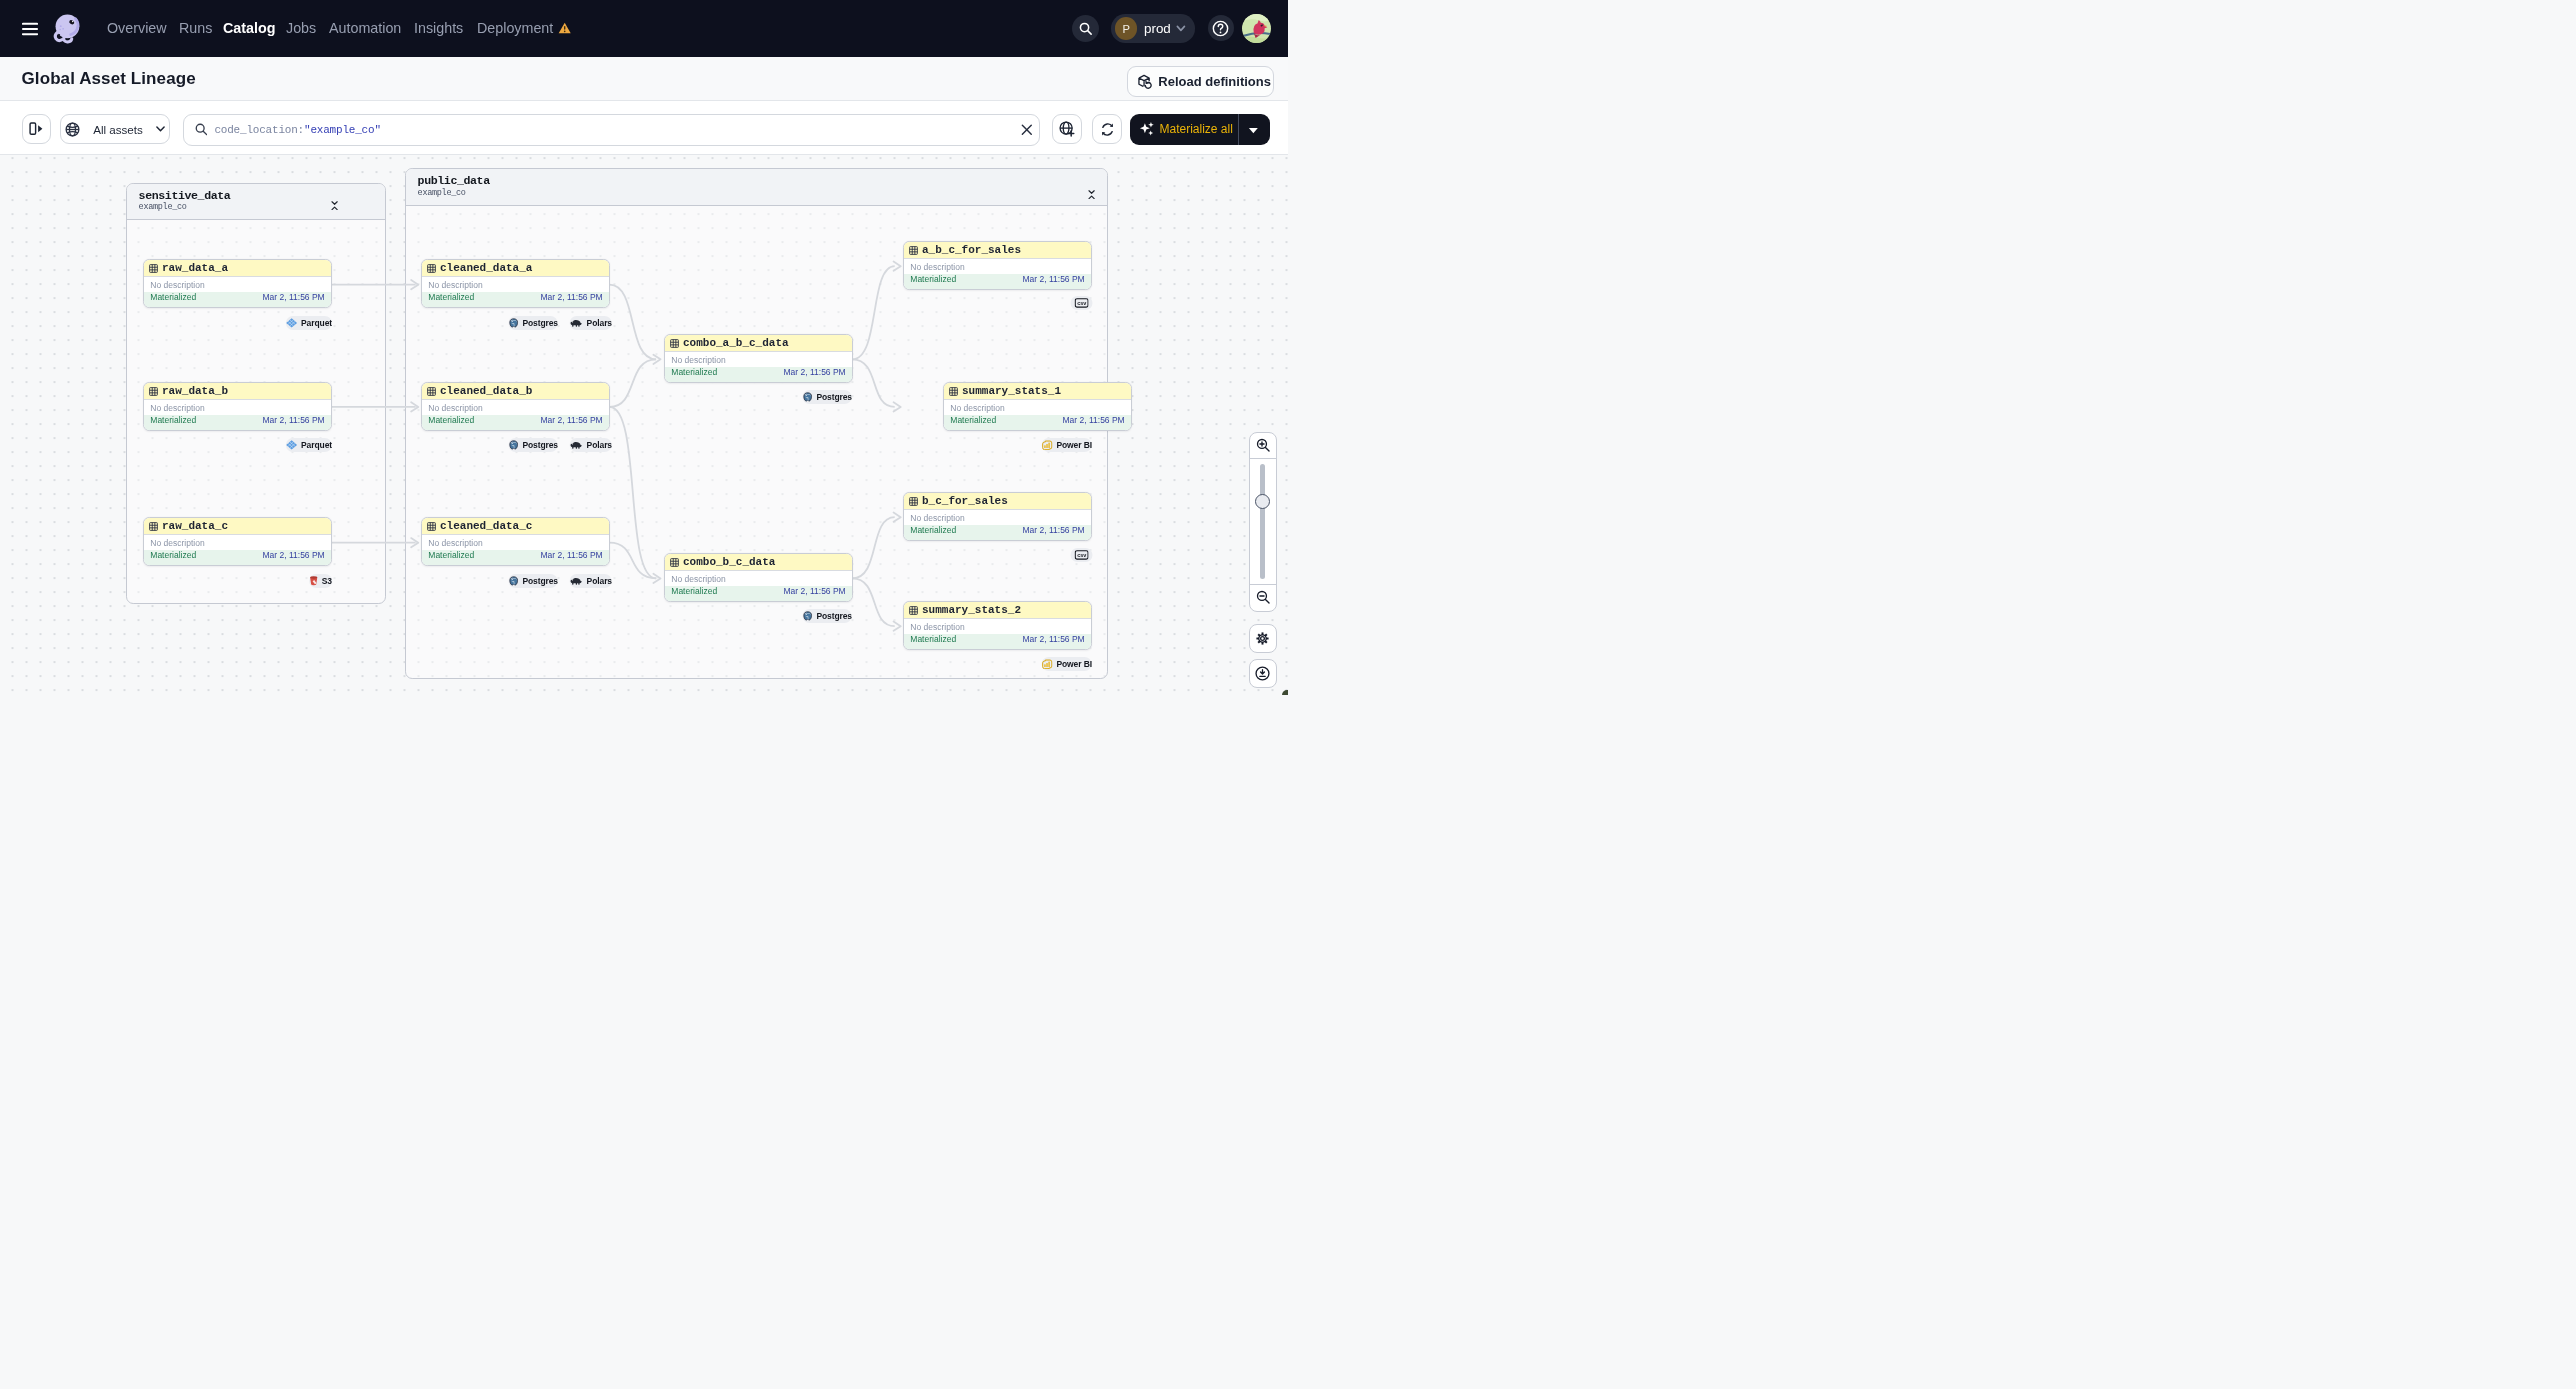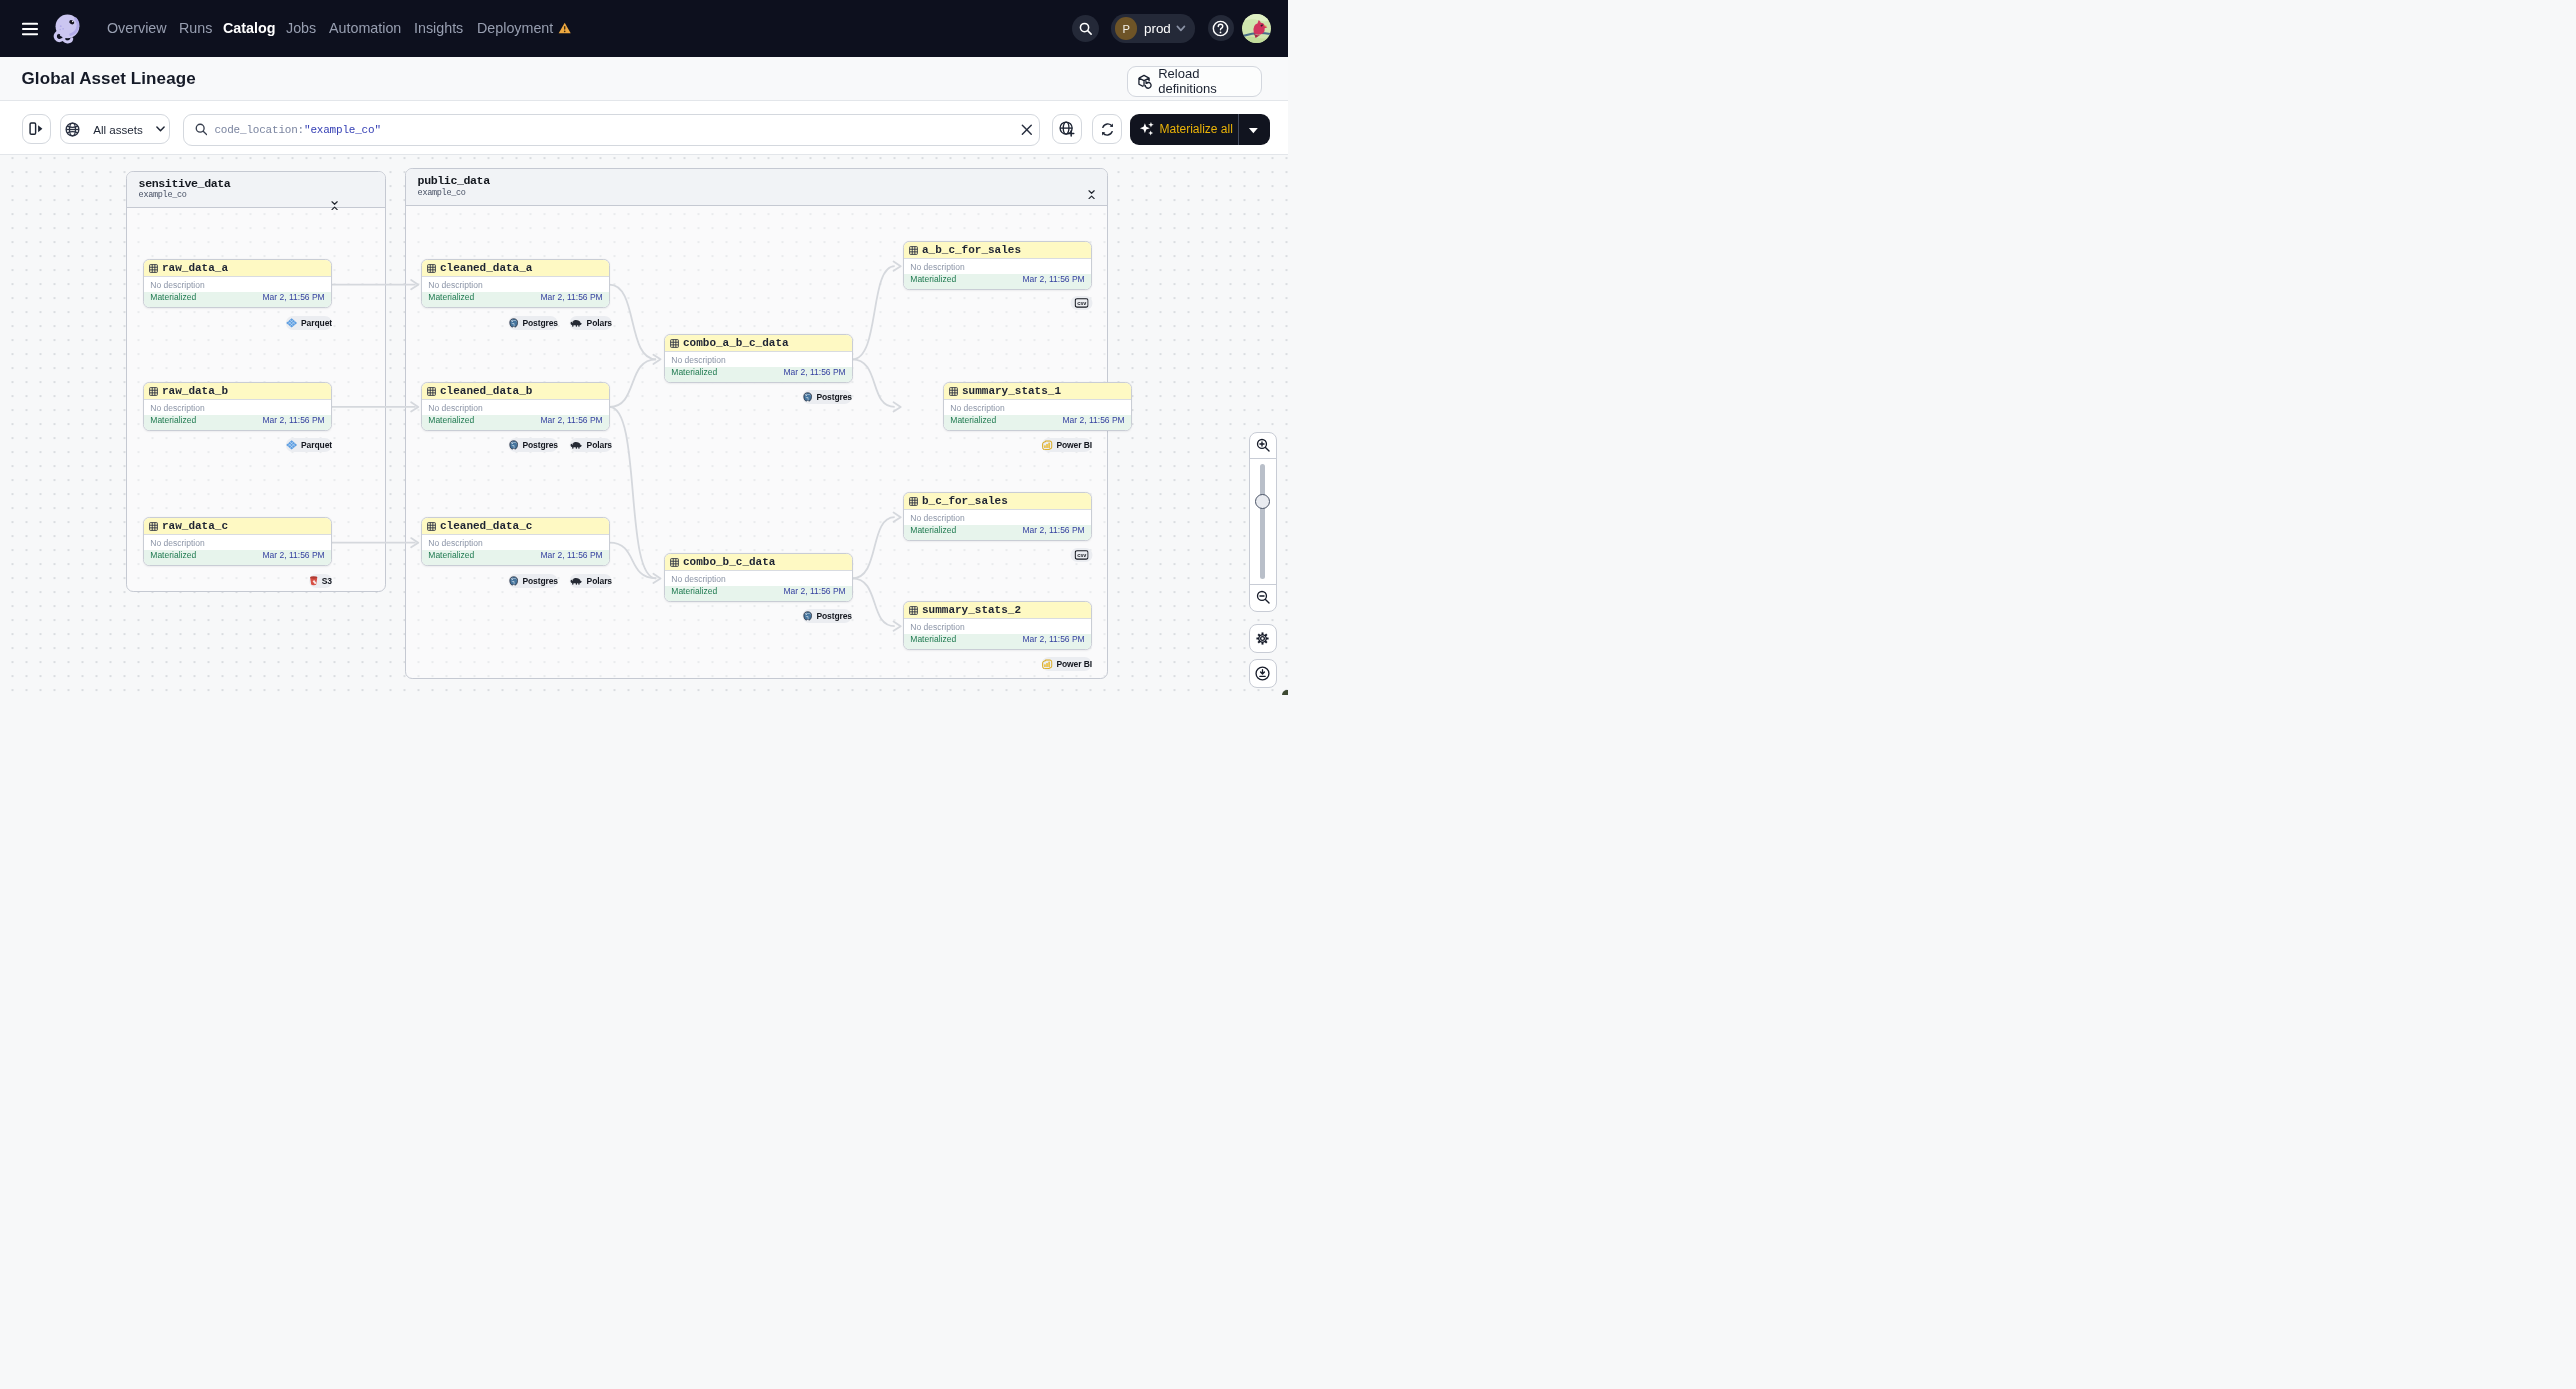--- a/index.html
+++ b/index.html
@@ -6,21 +6,21 @@
 html,body{width:1288px;height:695px;overflow:hidden;font-family:"Liberation Sans",sans-serif;background:#f7f8f9}
 .abs{position:absolute}
 
 #nav{position:absolute;left:0;top:0;width:1288px;height:57px;background:#0d101e}
 #nav .links{position:absolute;left:0;top:0;height:71px;width:626px;font-size:14.3px;color:#989fb1}
 #nav .links span{position:absolute;top:19.7px;white-space:nowrap}
 #nav .links .on{color:#fff;font-weight:700}
 
 #titlebar{position:absolute;left:0;top:57px;width:1288px;height:44px;background:#f8f9fa;border-bottom:0.9px solid #e3e6ea}
 #titlebar h1{position:absolute;left:21.5px;top:11.6px;font-size:17px;font-weight:700;color:#151a27;letter-spacing:0.1px}
-#reload{position:absolute;left:1127px;top:8.5px;width:135px;height:31px;border:0.9px solid #d3d7de;border-radius:9px;background:#fcfdfd;display:flex;align-items:center;gap:6.3px;padding-left:9px;font-size:13px;font-weight:400;color:#1a2130}
+#reload{position:absolute;left:1127px;top:8.5px;width:147px;height:31px;border:0.9px solid #d3d7de;border-radius:9px;background:#fcfdfd;display:flex;align-items:center;gap:6.3px;padding-left:9px;font-size:13px;font-weight:700;color:#1a2130}
 
 #toolbar{position:absolute;left:0;top:101px;width:1288px;height:54px;background:#fff;border-bottom:0.9px solid #e3e6ea}
 .tbtn{position:absolute;top:13px;height:30px;border:0.9px solid #d4d8de;border-radius:9px;background:#fff;display:flex;align-items:center;justify-content:center}
 #allassets{left:60px;width:110px;gap:13px;font-size:11.6px;font-weight:500;color:#1d2433}
 #search{position:absolute;left:183px;top:12.5px;width:857px;height:32px;border:0.9px solid #d4d8de;border-radius:9px;background:#fff;display:flex;align-items:center;padding-left:10.7px;gap:7.2px}
 #search .q{font-family:"Liberation Mono",monospace;font-size:11px;letter-spacing:-0.2px}
 #search .q .k{color:#7b85a0}
 #search .q .v{color:#3640b5}
 #matall{position:absolute;left:1130px;top:13px;width:140px;height:31px;border-radius:9px;background:#11141f;color:#eab308}
 #matall .lab{font-size:12px;font-weight:500}
@@ -194,21 +194,21 @@
         <path d="M13.9 11.4 l.8 2.1 2.1.8 -2.1.8 -.8 2.1 -.8-2.1 -2.1-.8 2.1-.8z" fill="#fff"></path>
       </svg>
     <span class="lab abs" style="left:29.5px;top:7.6px;white-space:nowrap">Materialize all</span>
     <span class="abs" style="left:108px;top:0;width:0.9px;height:31px;background:#454c5e"></span>
     <svg class="abs" style="left:118px;top:12.5px" width="10.7" height="7.2" viewBox="0 0 12 8">
         <path d="M1 1 H11 L6 7 Z" fill="#fff"></path>
       </svg>
   </div>
 </div>
 <div id="canvas">
-    <div class="grp" style="left:126px;top:16px;width:260px;height:421px">
+    <div class="grp" style="left:126px;top:28px;width:260px;height:421px">
     <div class="grph" style="height:36px;padding:4.5px 0 0 11.6px">
         <div class="t">sensitive_data</div>
         <div class="s">example_co</div>
       </div>
   </div>
   <div class="grp" style="left:405px;top:13px;width:703px;height:511px">
     <div class="grph" style="height:37px;padding:5.4px 0 0 11.6px">
         <div class="t">public_data</div>
         <div class="s">example_co</div>
       </div>

